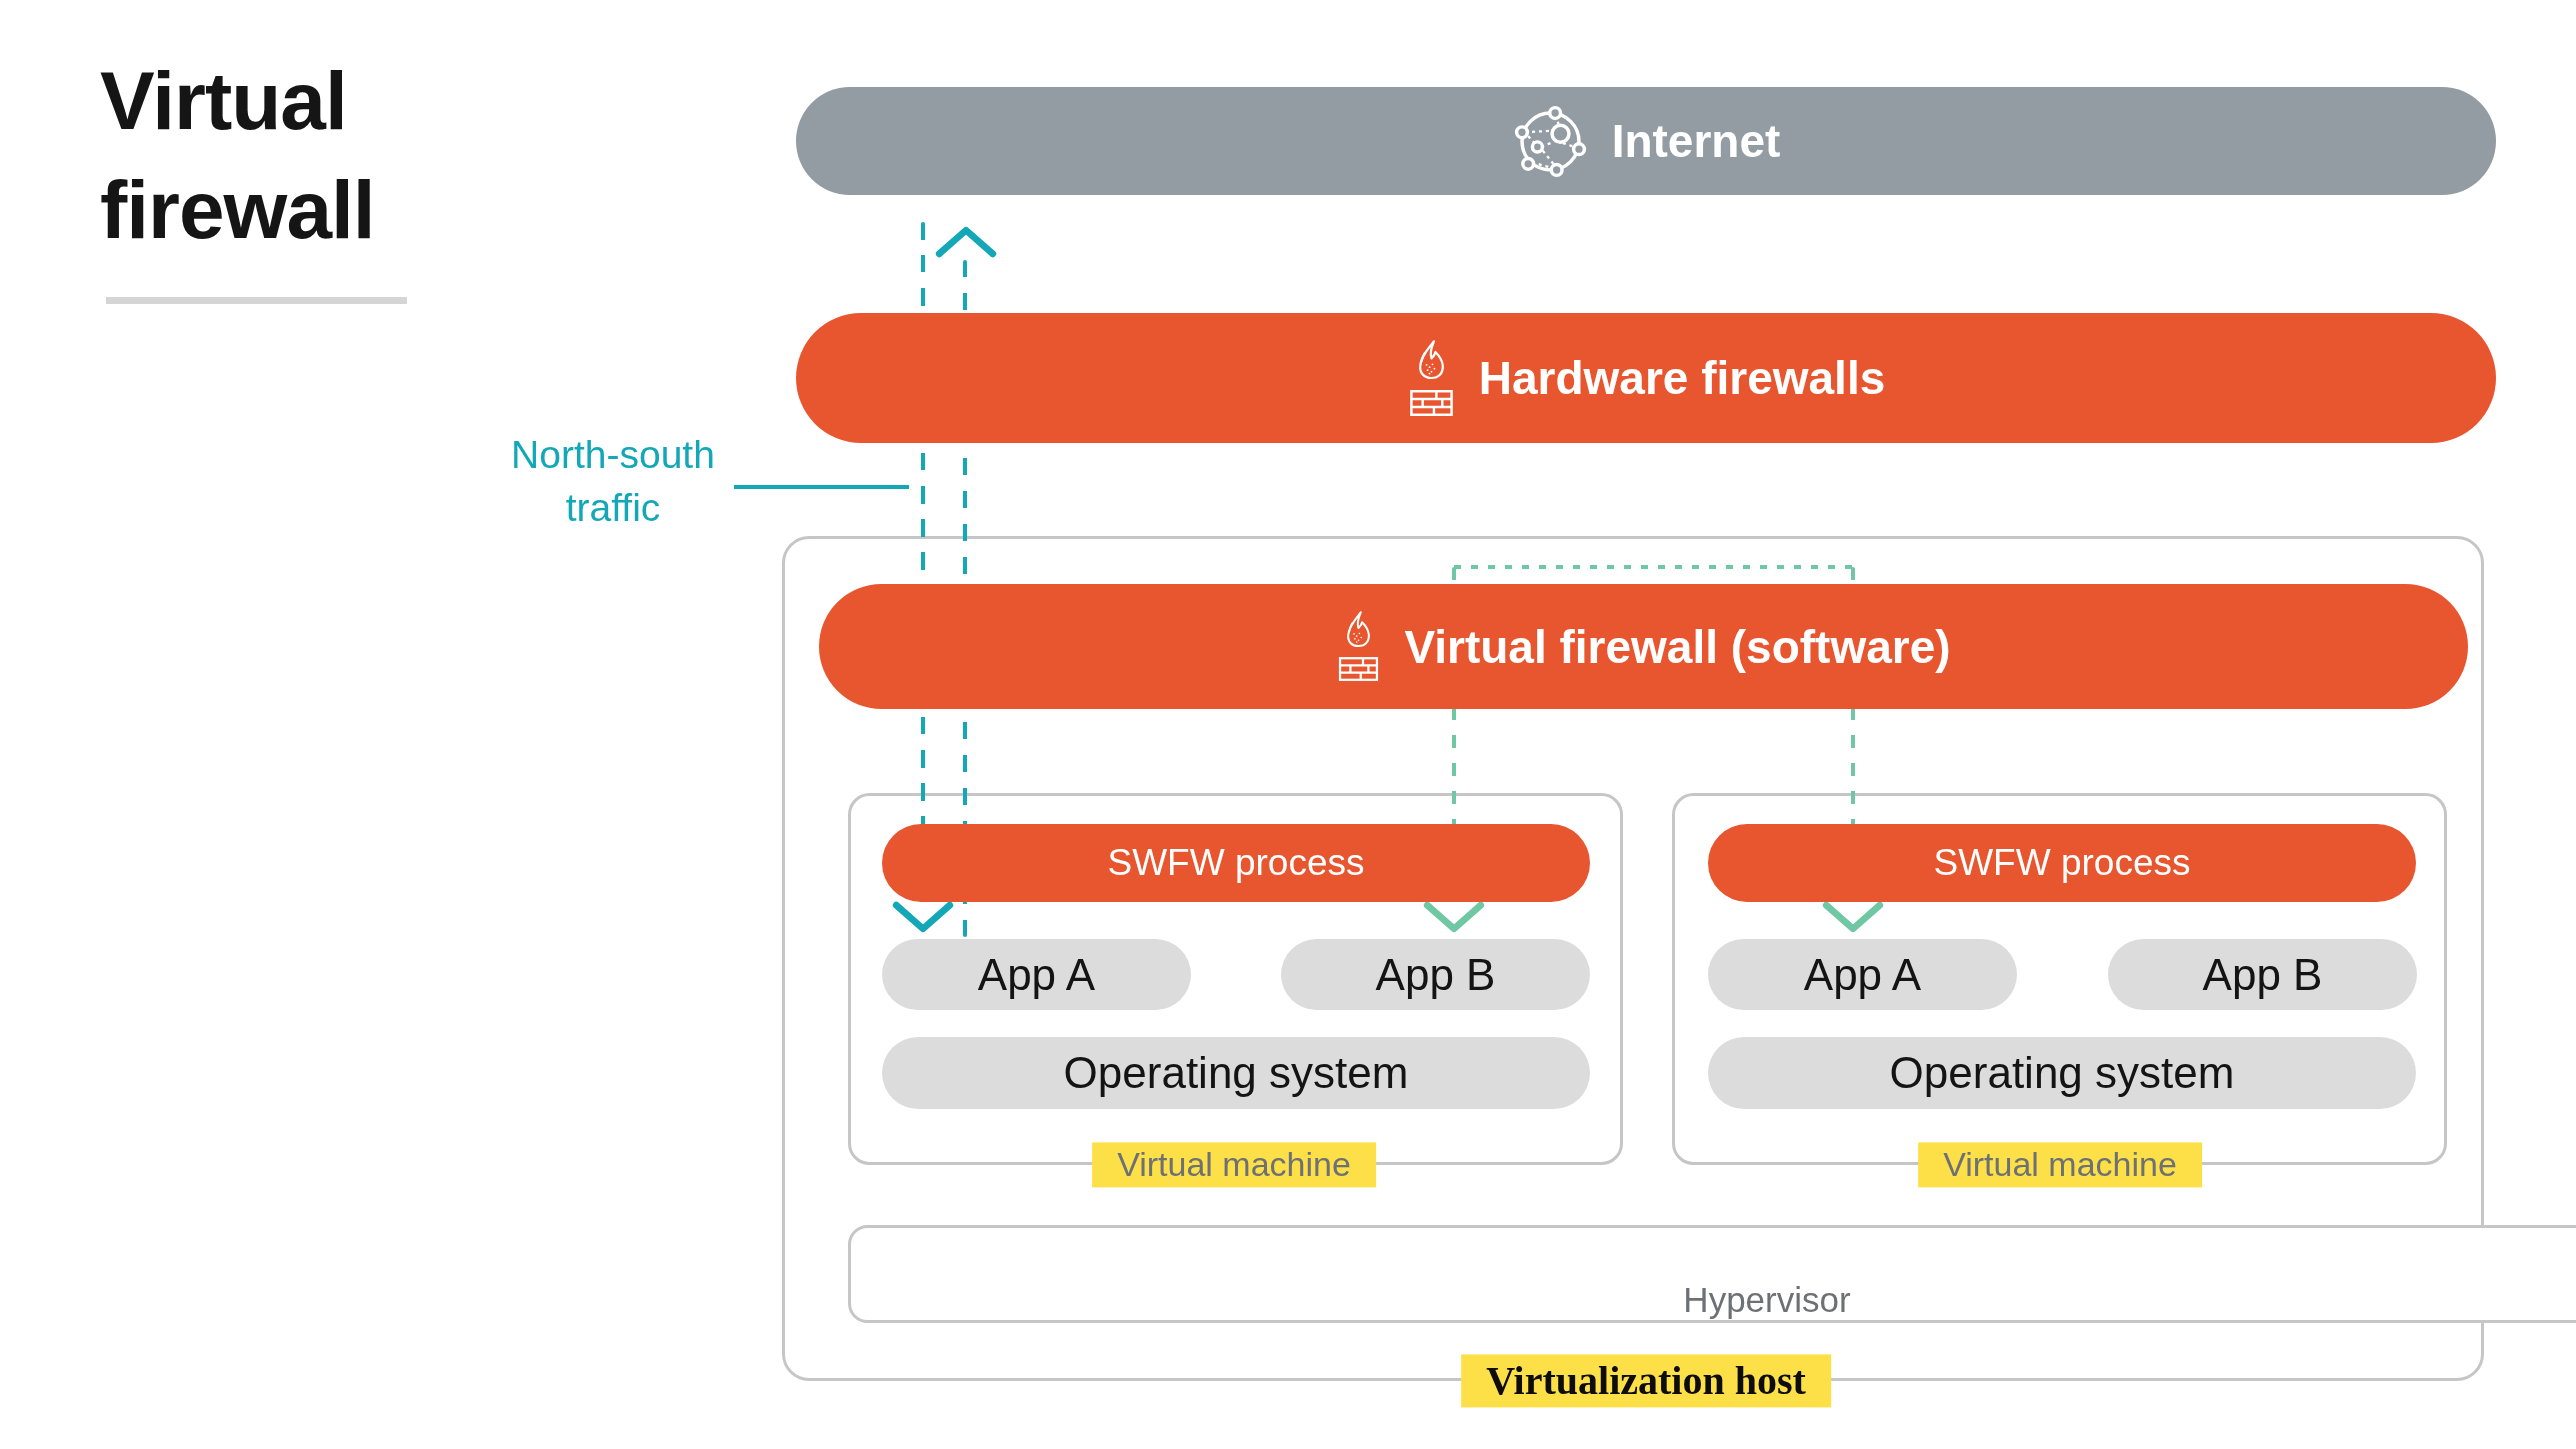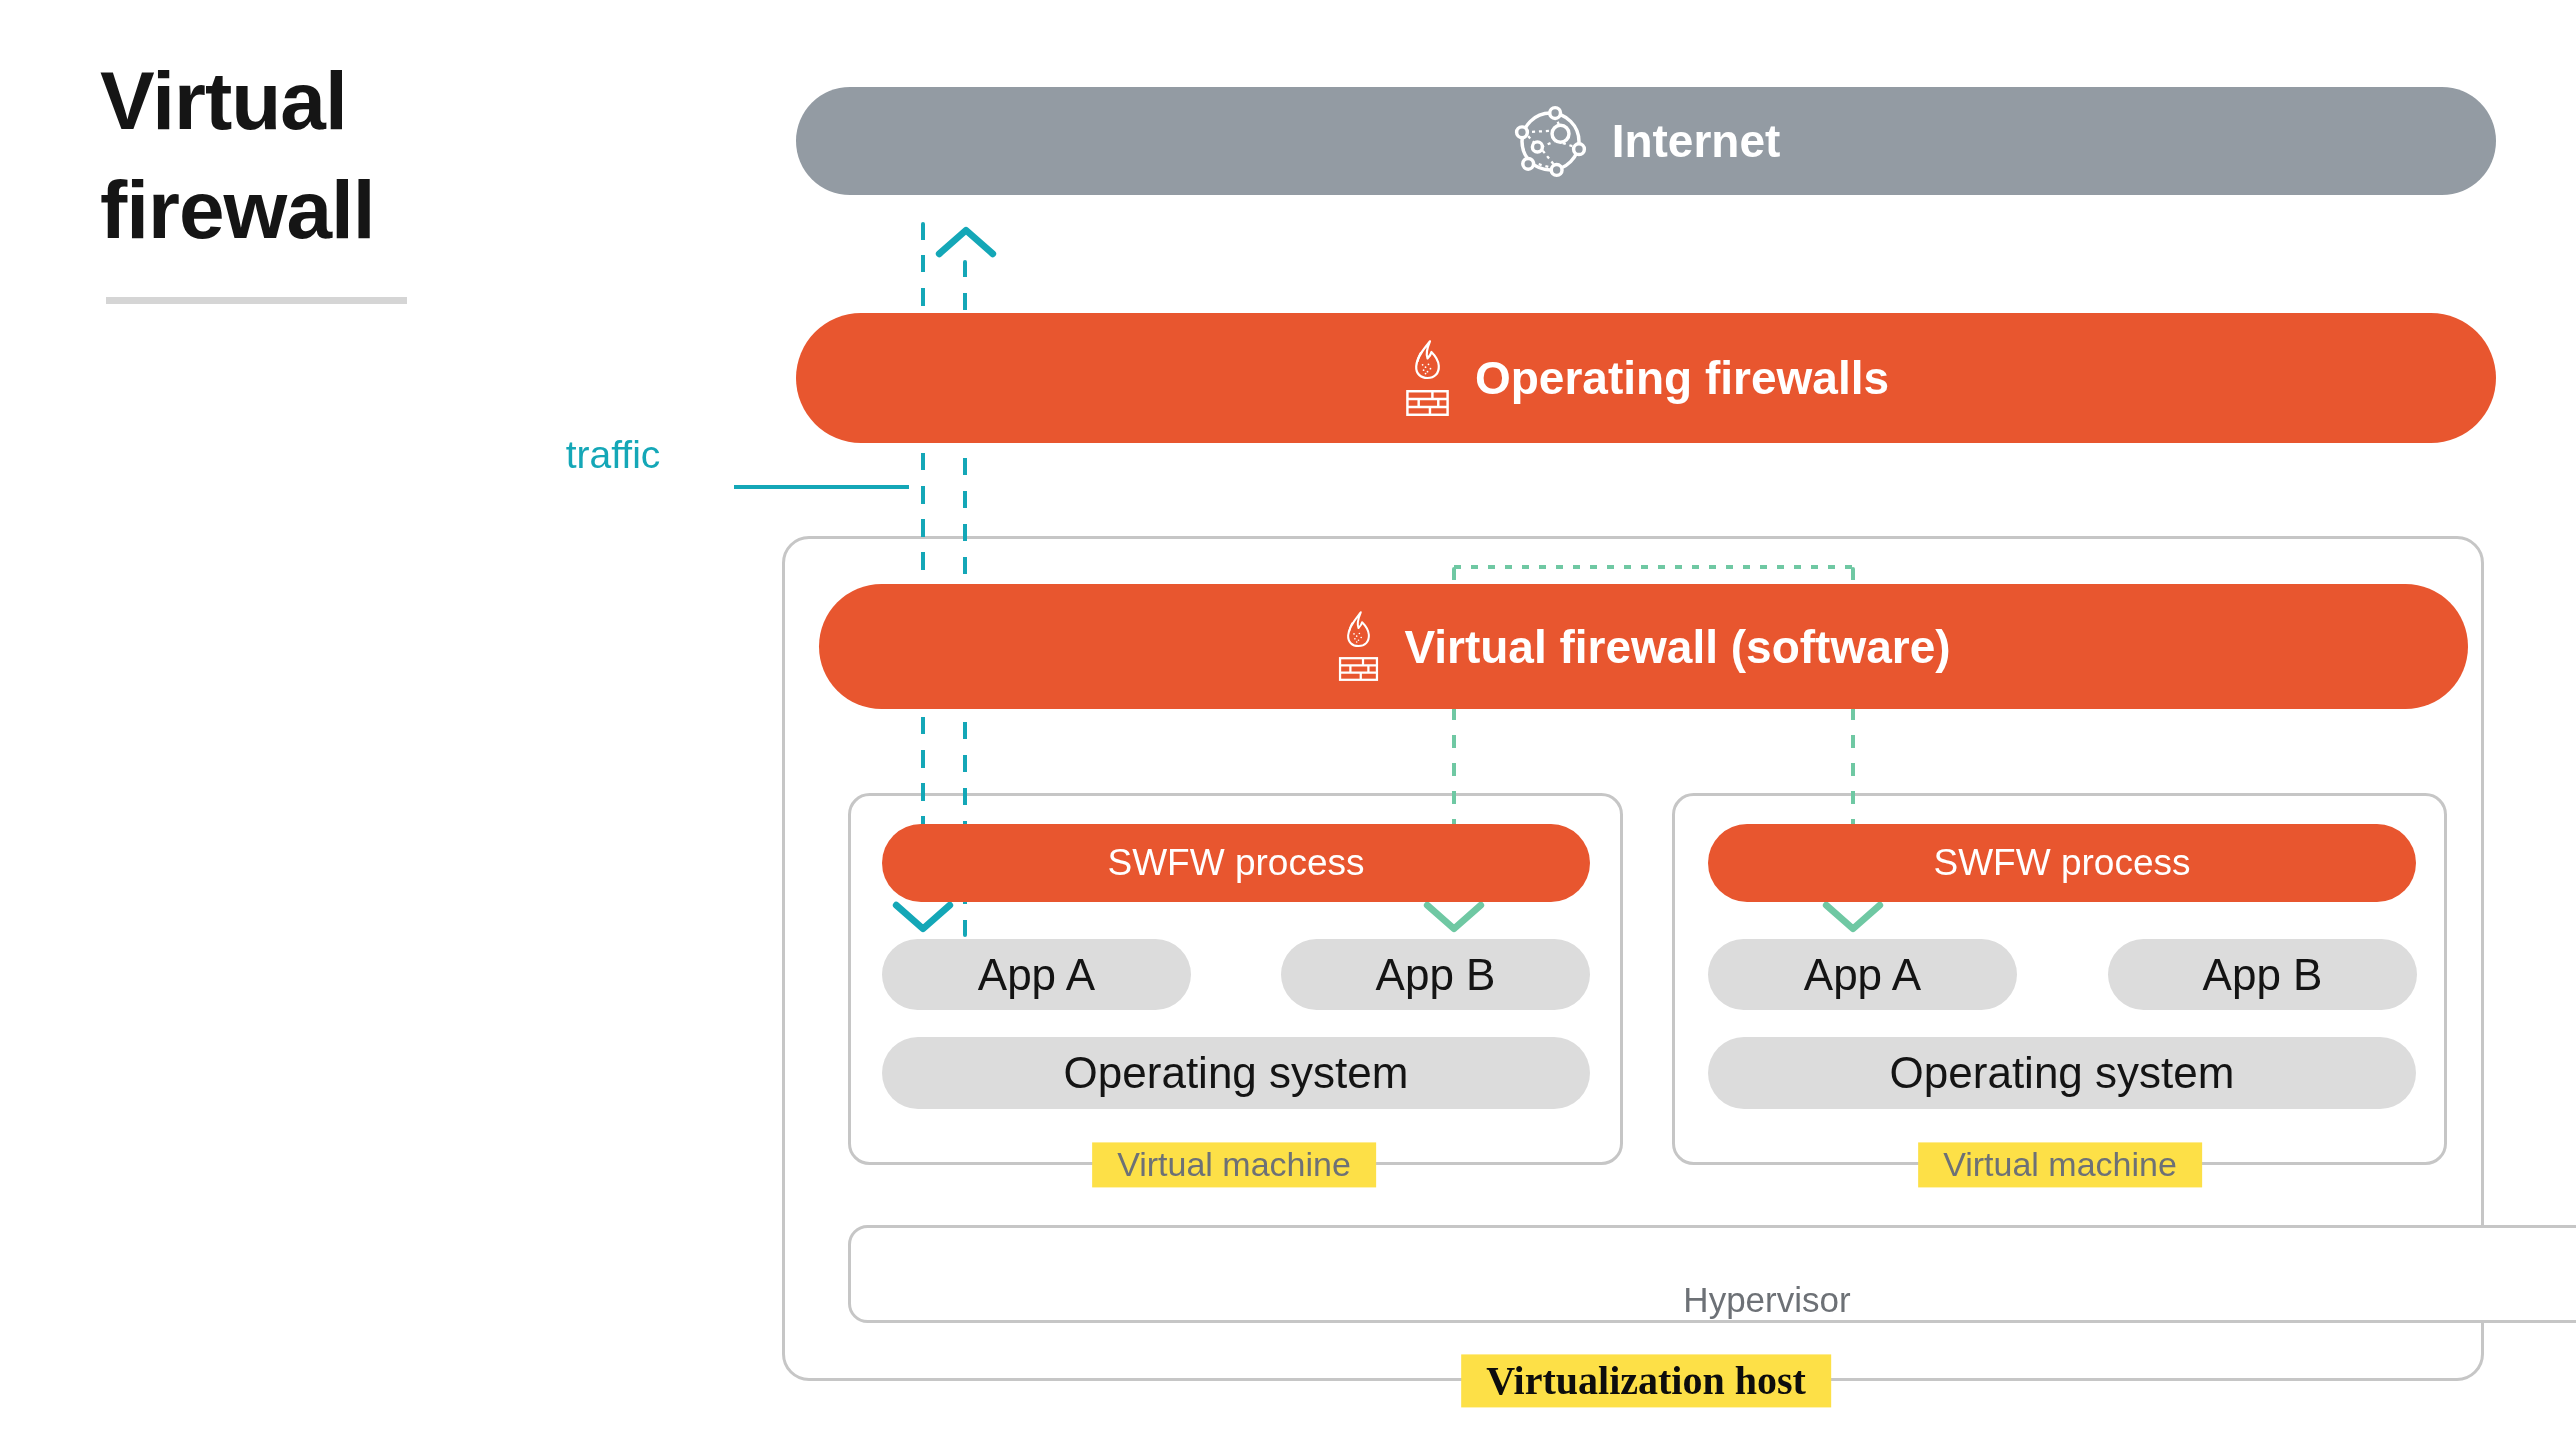--- a/index.html
+++ b/index.html
@@ -124,20 +124,21 @@
       <polyline points="8,8 60,54 112,8" stroke="currentColor" stroke-width="13" stroke-linecap="round" stroke-linejoin="round"></polyline>
     </svg>
   </div>
   <div class="chev ew-down2">
     <svg width="62" height="33" viewBox="0 0 120 64" fill="none">
       <polyline points="8,8 60,54 112,8" stroke="currentColor" stroke-width="13" stroke-linecap="round" stroke-linejoin="round"></polyline>
     </svg>
   </div>
 
   <div class="ns-label">
+    <div>North-south</div>
     <div>traffic</div>
   </div>
   <div class="ns-pointer"></div>
   <div class="ew-label">East-west traffic</div>
 
   <div class="bar gray-bar internet-bar">
     <span class="icon">
       <svg width="77" height="87" viewBox="0 0 100 112" fill="none">
         <circle cx="50" cy="56" r="37" stroke="#fff" stroke-width="4.5"></circle>
         <g stroke="#fff" stroke-width="3" stroke-dasharray="4 5">
@@ -181,21 +182,21 @@
           <rect x="9" y="106" width="82" height="48" fill="none"></rect>
           <line x1="9" y1="122" x2="91" y2="122"></line>
           <line x1="9" y1="138" x2="91" y2="138"></line>
           <line x1="60" y1="106" x2="60" y2="122"></line>
           <line x1="32" y1="122" x2="32" y2="138"></line>
           <line x1="72" y1="122" x2="72" y2="138"></line>
           <line x1="55" y1="138" x2="55" y2="154"></line>
         </g>
       </svg>
     </span>
-    <span class="bar-label">Operating firewalls</span>
+    <span class="bar-label">Hardware firewalls</span>
   </div>
 
   <div class="bar orange-bar vfw-bar">
     <span class="icon">
       <svg width="45" height="73" viewBox="0 0 100 160" fill="none">
         <path d="M55,4 C44,18 28,36 27,55 C26,70 36,79 50,79 C64,79 74,70 73,54 C72.3,44 66,34 58,26 C57,32 53,36 50,39 C46,30 50,16 55,4 Z" stroke="#fff" stroke-width="4.5" stroke-linejoin="round"></path>
         <path d="M36,28 C33,34 30,40 30,45" stroke="#fff" stroke-width="4" stroke-linecap="round"></path>
         <g fill="#fff">
           <circle cx="40" cy="52" r="1.8"></circle>
             <circle cx="46" cy="57" r="1.8"></circle>

